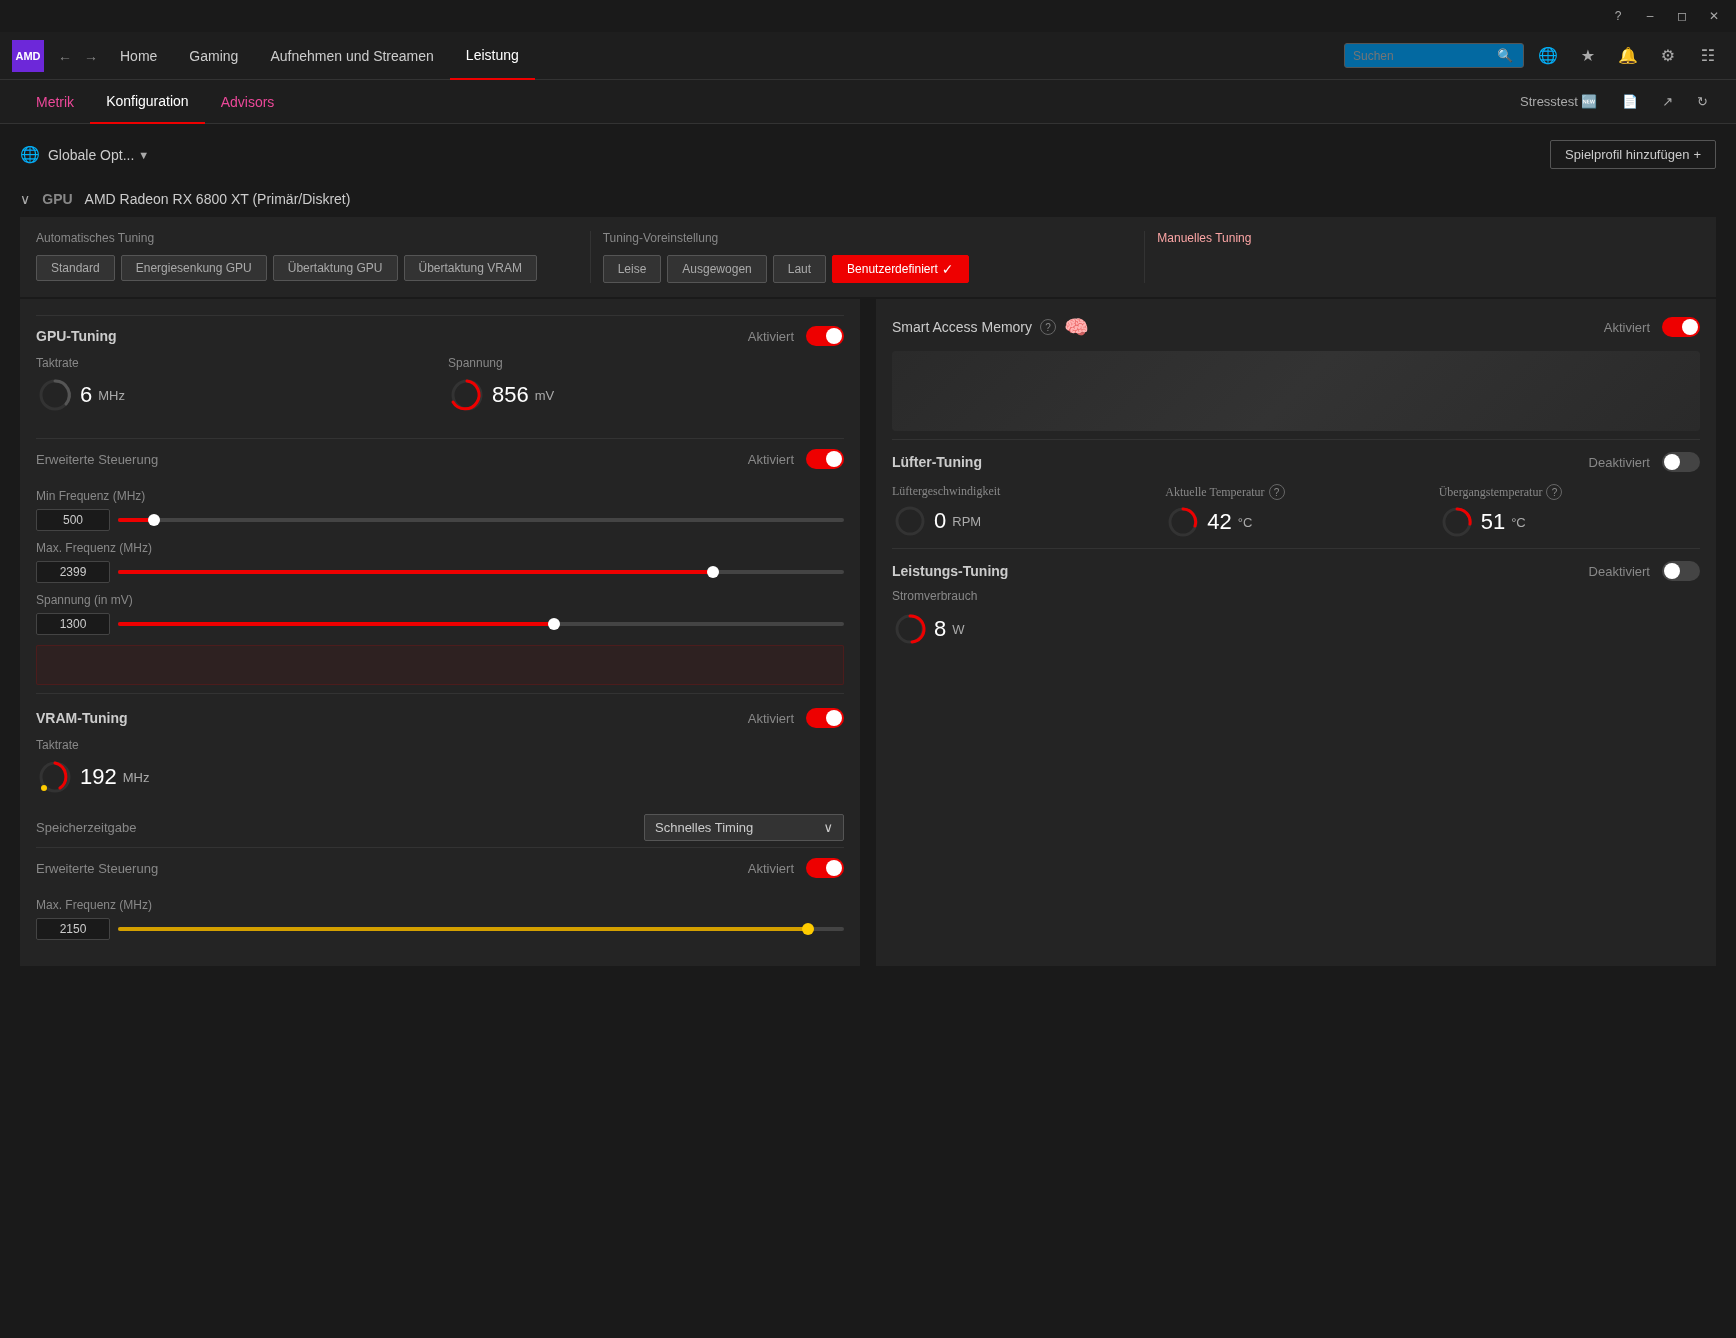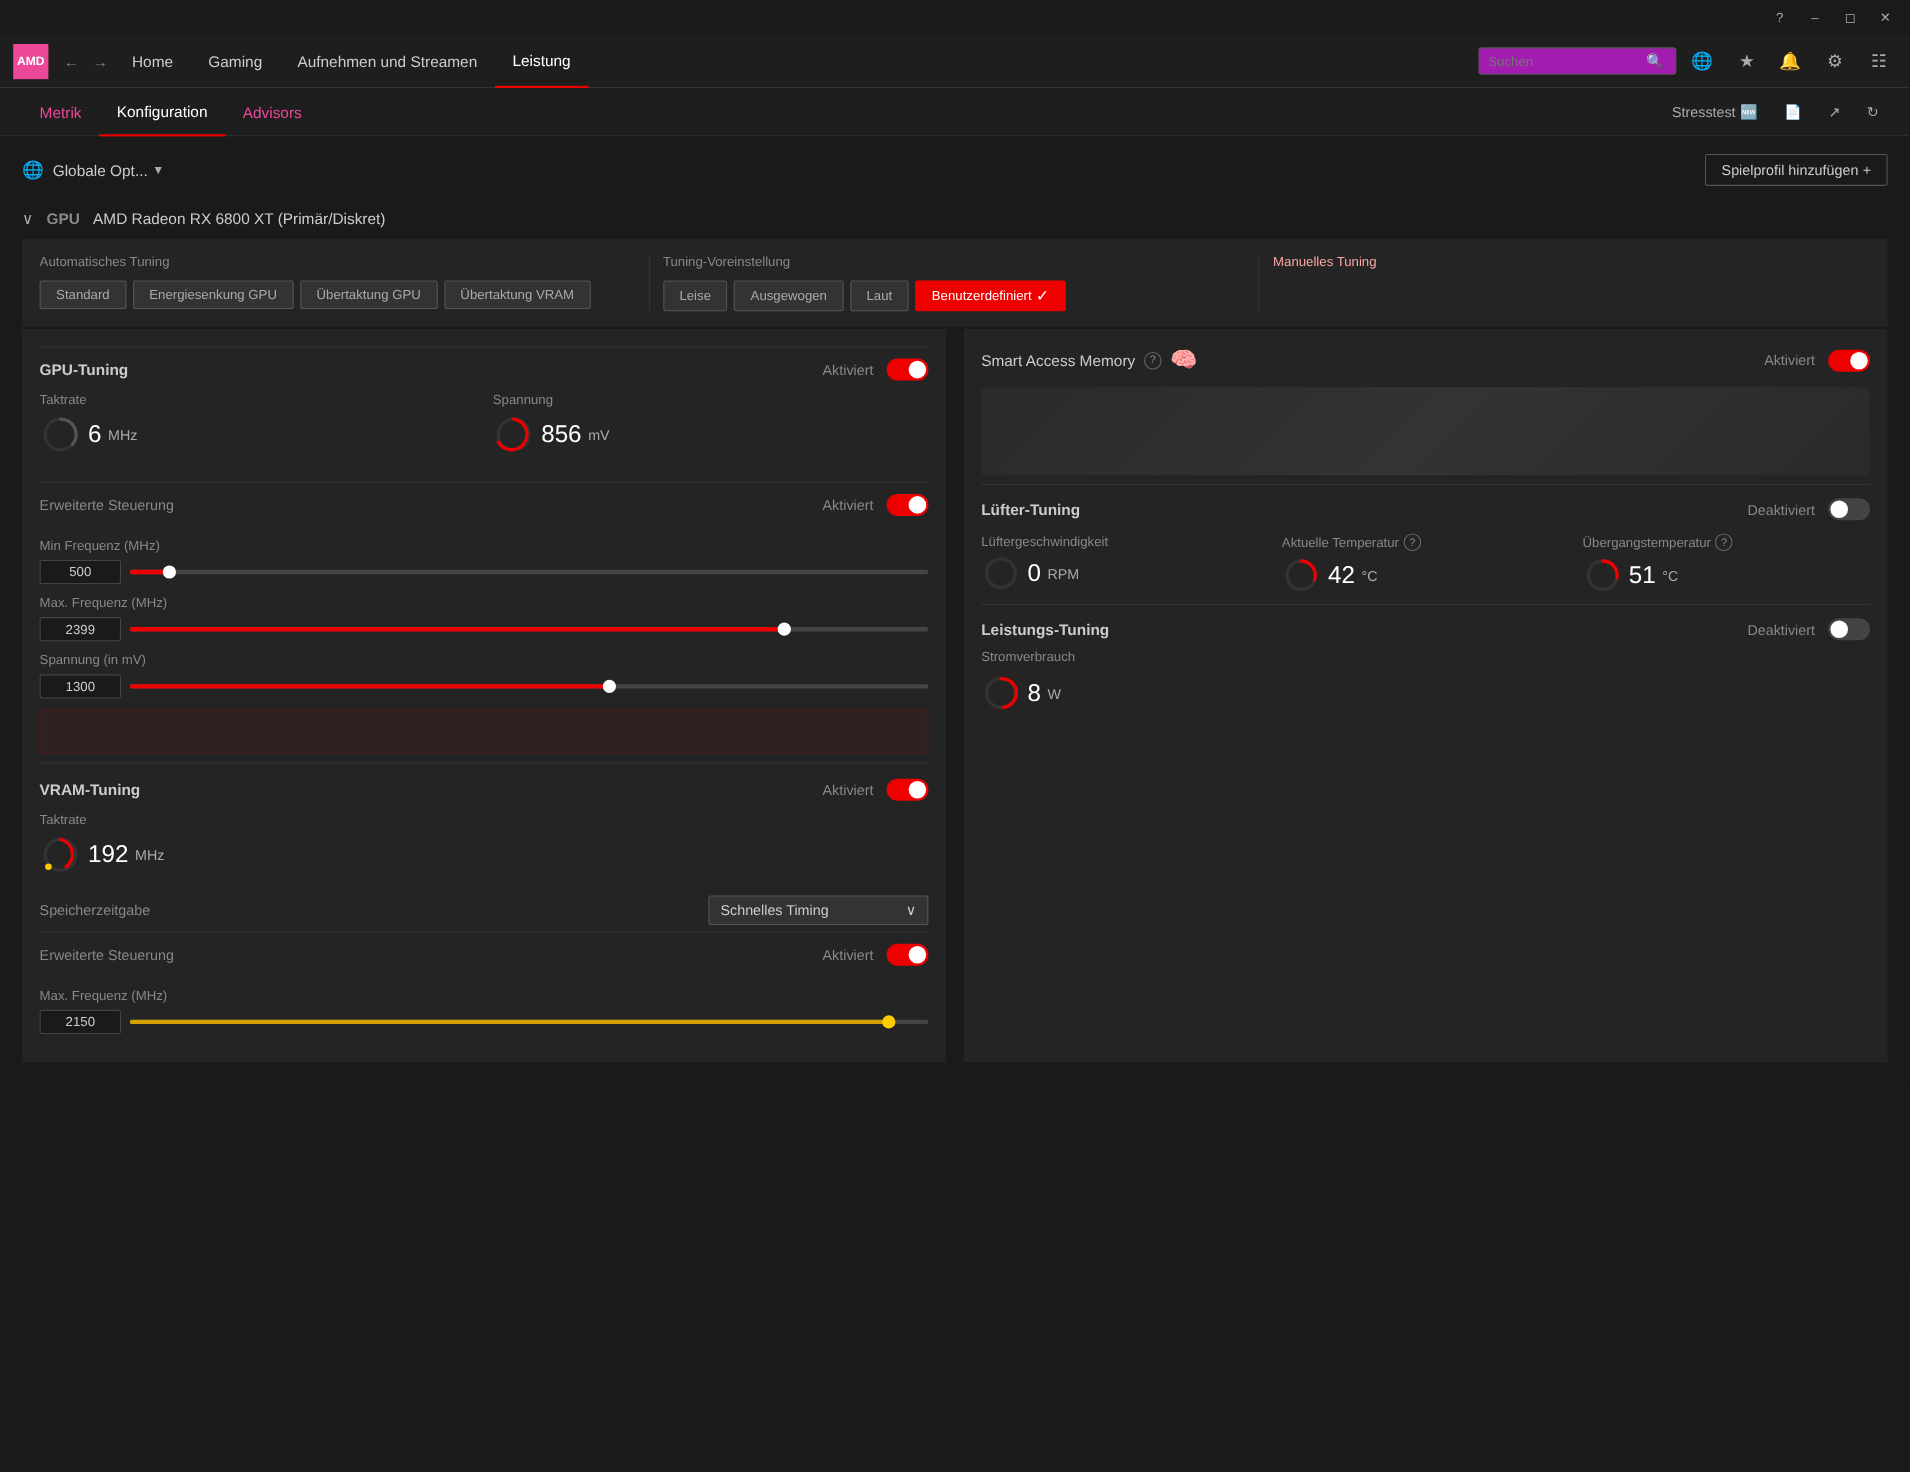--- a/index.html
+++ b/index.html
@@ -4,27 +4,27 @@
   <style>
     * { box-sizing: border-box; margin: 0; padding: 0; }
     body { background: #1a1a1a; color: #ccc; font-family: 'Segoe UI', Arial, sans-serif; font-size: 13px; width: 1736px; min-height: 1338px; overflow-x: hidden; }
 
     
     .titlebar { background: #1a1a1a; height: 32px; display: flex; align-items: center; justify-content: flex-end; padding: 0 8px; gap: 4px; }
     .titlebar-btn { width: 28px; height: 28px; display: flex; align-items: center; justify-content: center; color: #aaa; font-size: 12px; cursor: pointer; }
 
     
     .topnav { background: #1e1e1e; height: 48px; display: flex; align-items: center; padding: 0 12px; gap: 0; border-bottom: 1px solid #333; }
-    .amd-logo { width: 32px; height: 32px; background: #ec4899; display: flex; align-items: center; justify-content: center; color: white; font-weight: bold; font-size: 11px; margin-right: 8px; flex-shrink: 0; }
+    .amd-logo { width: 32px; height: 32px; background: #6d28d9; display: flex; align-items: center; justify-content: center; color: white; font-weight: bold; font-size: 11px; margin-right: 8px; flex-shrink: 0; }
     .nav-arrow { color: #888; font-size: 14px; padding: 0 6px; cursor: pointer; }
     .nav-items { display: flex; align-items: center; gap: 0; flex: 1; }
     .nav-item { padding: 0 16px; height: 48px; display: flex; align-items: center; color: #ccc; cursor: pointer; font-size: 14px; }
     .nav-item.active { color: white; border-bottom: 2px solid #e00; }
     .nav-right { display: flex; align-items: center; gap: 8px; }
-    .search-box { background: #a21caf; border: 1px solid #555; border-radius: 3px; padding: 4px 8px; display: flex; align-items: center; gap: 4px; width: 180px; }
+    .search-box { background: #0369a1; border: 1px solid #555; border-radius: 3px; padding: 4px 8px; display: flex; align-items: center; gap: 4px; width: 180px; }
     .search-box input { background: transparent; border: none; outline: none; color: #ccc; font-size: 12px; width: 140px; }
     .nav-icon-btn { width: 32px; height: 32px; display: flex; align-items: center; justify-content: center; color: #aaa; cursor: pointer; font-size: 16px; }
 
     
     .subnav { background: #1e1e1e; height: 44px; display: flex; align-items: center; padding: 0 20px; border-bottom: 1px solid #333; justify-content: space-between; }
     .subnav-left { display: flex; gap: 0; }
     .subnav-item { padding: 0 16px; height: 44px; display: flex; align-items: center; color: #ec4899; cursor: pointer; font-size: 14px; }
     .subnav-item.active { color: white; border-bottom: 2px solid #e00; }
     .subnav-right { display: flex; align-items: center; gap: 8px; }
     .subnav-btn { background: transparent; border: none; color: #aaa; cursor: pointer; padding: 4px 8px; display: flex; align-items: center; gap: 4px; font-size: 13px; }
@@ -102,21 +102,21 @@
     .sam-title { color: #ccc; font-size: 14px; }
     .sam-icon { font-size: 20px; }
 
     
     .fan-section { border-top: 1px solid #333; padding-top: 12px; margin-top: 4px; }
     .fan-header { display: flex; align-items: center; justify-content: space-between; margin-bottom: 12px; }
     .fan-title { color: #ccc; font-size: 14px; font-weight: 600; }
     .fan-metrics { display: grid; grid-template-columns: 1fr 1fr 1fr; gap: 12px; margin-bottom: 8px; }
     .metric-card { }
     .metric-label-row { display: flex; align-items: center; gap: 4px; }
-    .metric-label { color: #888; font-size: 12px; }
+    .metric-label { color: #888; font-size: 12px; font-family: Liberation Serif, serif; }
     .metric-val-row { display: flex; align-items: center; gap: 6px; margin-top: 4px; }
     .metric-val { font-size: 22px; color: white; font-weight: 300; }
     .metric-unit { font-size: 13px; color: #aaa; }
 
     
     .leistung-section { border-top: 1px solid #333; padding-top: 12px; margin-top: 8px; }
     .leistung-header { display: flex; align-items: center; justify-content: space-between; margin-bottom: 8px; }
     .leistung-title { color: #ccc; font-size: 14px; font-weight: 600; }
     .power-row { display: flex; align-items: center; gap: 6px; margin-top: 8px; }
     .power-label { color: #888; font-size: 12px; margin-bottom: 4px; }

